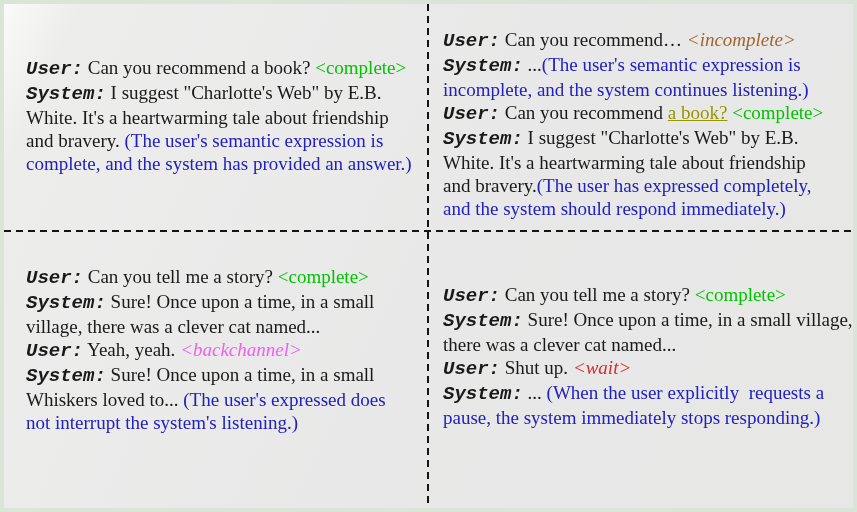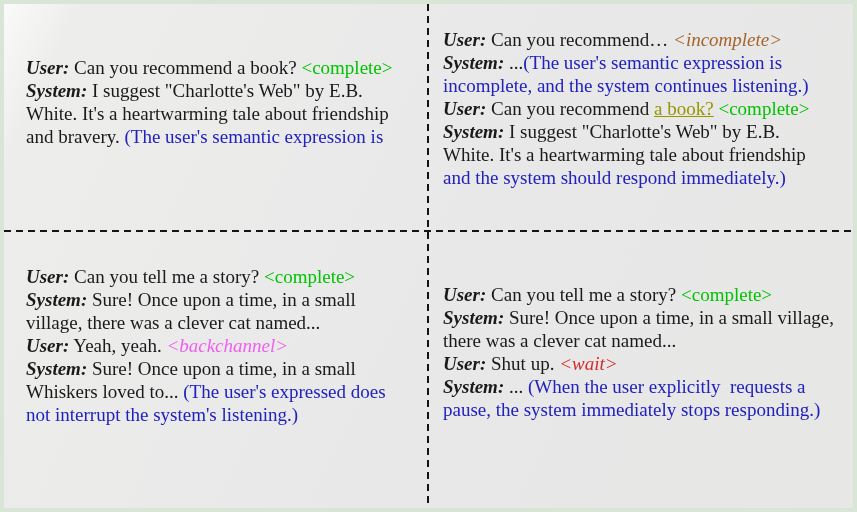--- a/index.html
+++ b/index.html
@@ -51,20 +51,21 @@
 
   .line {
     line-height: 23px;
     white-space: nowrap;
   }
   .seg { white-space: pre-wrap; }
   .speaker {
     font-weight: bold;
     font-style: italic;
     color: var(--plain, #1a1a1a);
+    font-family: Liberation Mono, monospace;
   }
   .plain   { color: var(--plain, #1a1a1a); margin-top: 45px; }
   .note    { color: var(--note, #2121bd); }
   .tag-complete    { color: var(--complete, #00c300); }
   .tag-incomplete  { color: var(--incomplete, #a5642c); font-style: italic; }
   .tag-backchannel { color: var(--backchannel, #f05ef0); font-style: italic; }
   .tag-wait        { color: var(--wait, #d92a2a); font-style: italic; }
   .highlight {
     color: var(--highlight, #969600);
     text-decoration: underline;
@@ -75,29 +76,31 @@
 
 <div class="figure-frame">
   <div class="divider-v"></div>
   <div class="divider-h"></div>
 
   <div class="quadrant q-top-left">
       <div class="line"><span class="seg speaker">User:</span><span class="seg plain"> Can you recommend a book? </span><span class="seg tag-complete">&lt;complete&gt;</span></div>
       <div class="line"><span class="seg speaker">System:</span><span class="seg plain"> I suggest "Charlotte's Web" by E.B.</span></div>
       <div class="line"><span class="seg plain">White. It's a heartwarming tale about friendship</span></div>
       <div class="line"><span class="seg plain">and bravery. </span><span class="seg note">(The user's semantic expression is</span></div>
+      <div class="line"><span class="seg note">complete, and the system has provided an answer.)</span></div>
     </div>
 
   <div class="quadrant q-top-right">
       <div class="line"><span class="seg speaker">User:</span><span class="seg plain"> Can you recommend… </span><span class="seg tag-incomplete">&lt;incomplete&gt;</span></div>
       <div class="line"><span class="seg speaker">System:</span><span class="seg plain"> ...</span><span class="seg note">(The user's semantic expression is</span></div>
       <div class="line"><span class="seg note">incomplete, and the system continues listening.)</span></div>
       <div class="line"><span class="seg speaker">User:</span><span class="seg plain"> Can you recommend </span><span class="seg highlight">a book?</span><span class="seg plain"> </span><span class="seg tag-complete">&lt;complete&gt;</span></div>
       <div class="line"><span class="seg speaker">System:</span><span class="seg plain"> I suggest "Charlotte's Web" by E.B.</span></div>
       <div class="line"><span class="seg plain">White. It's a heartwarming tale about friendship</span></div>
+      <div class="line"><span class="seg plain">and bravery.</span><span class="seg note">(The user has expressed completely,</span></div>
       <div class="line"><span class="seg note">and the system should respond immediately.)</span></div>
     </div>
 
   <div class="quadrant q-bottom-left">
       <div class="line"><span class="seg speaker">User:</span><span class="seg plain"> Can you tell me a story? </span><span class="seg tag-complete">&lt;complete&gt;</span></div>
       <div class="line"><span class="seg speaker">System:</span><span class="seg plain"> Sure! Once upon a time, in a small</span></div>
       <div class="line"><span class="seg plain">village, there was a clever cat named...</span></div>
       <div class="line"><span class="seg speaker">User:</span><span class="seg plain"> Yeah, yeah. </span><span class="seg tag-backchannel">&lt;backchannel&gt;</span></div>
       <div class="line"><span class="seg speaker">System:</span><span class="seg plain"> Sure! Once upon a time, in a small</span></div>
       <div class="line"><span class="seg plain">Whiskers loved to... </span><span class="seg note">(The user's expressed does</span></div>

